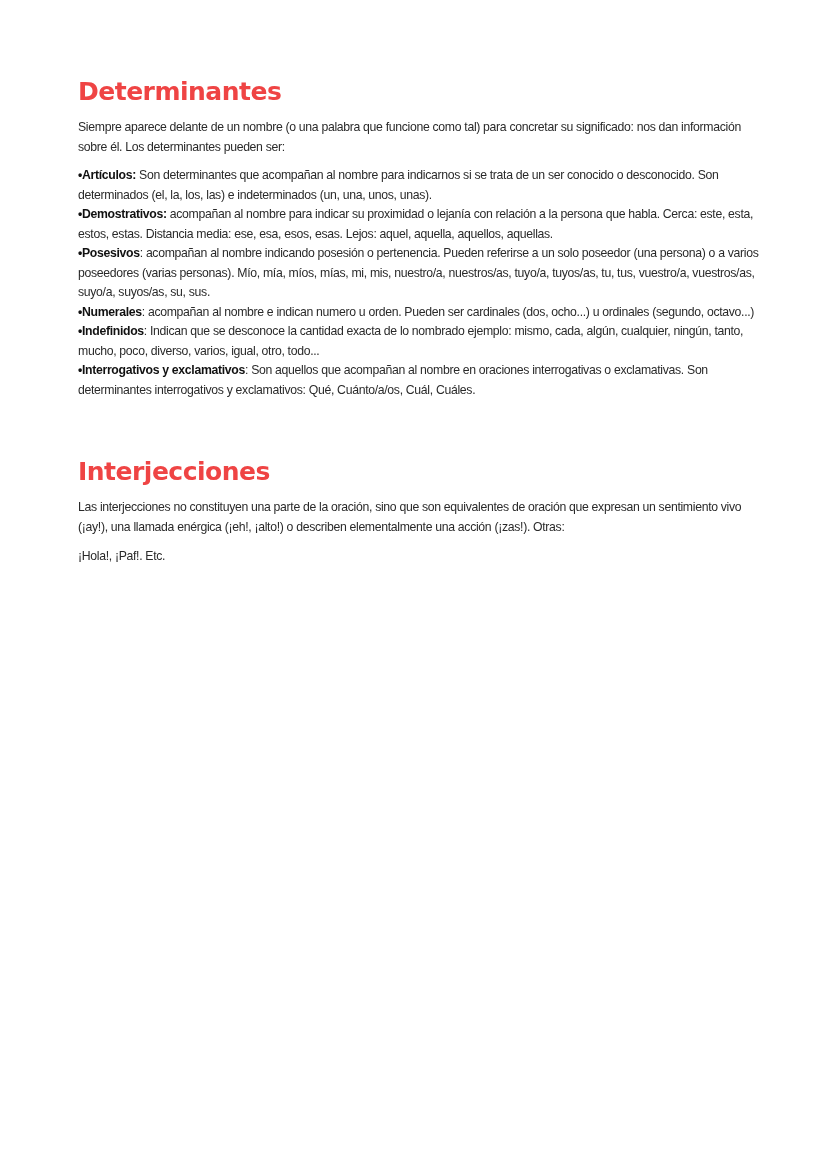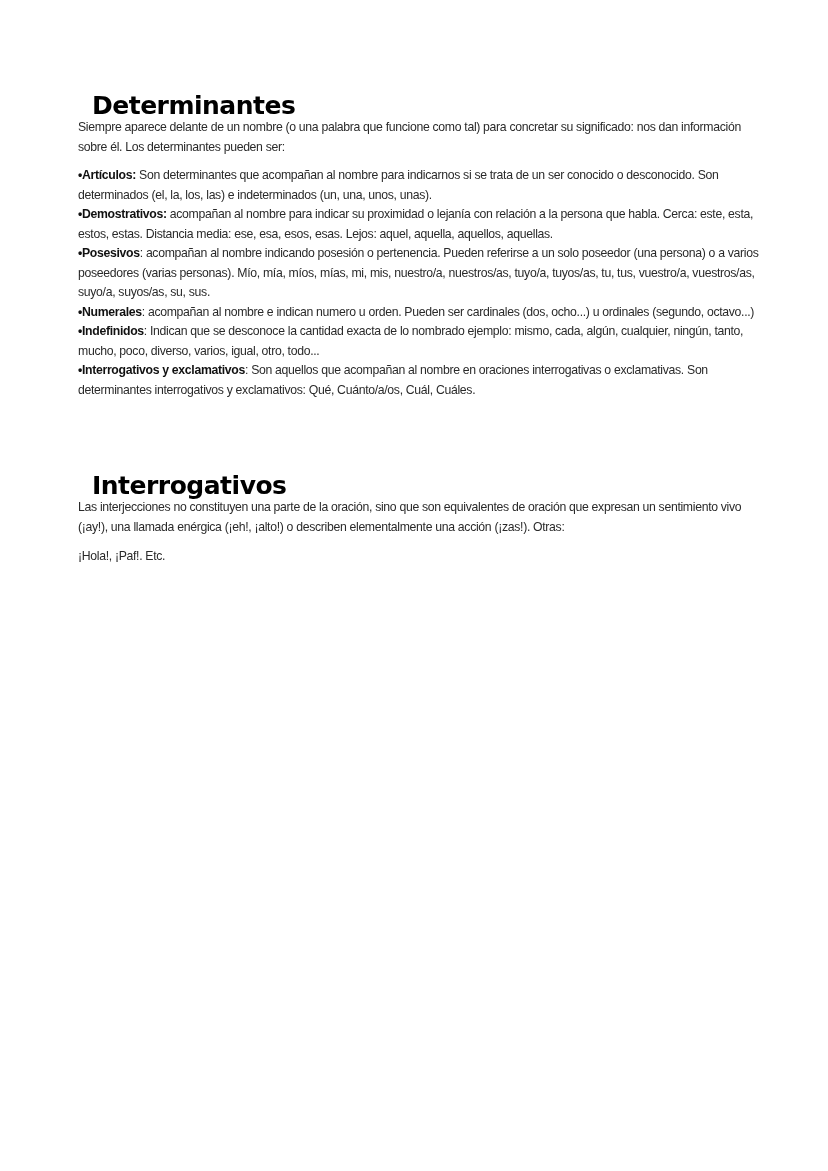--- a/index.html
+++ b/index.html
@@ -17,24 +17,24 @@
     }
     .page {
       position: absolute;
       left: 78px;
       top: 0;
       width: 680px;
     }
     .section-title {
       font-family: "DejaVu Sans", sans-serif;
       font-weight: bold;
-      color: #000000;
+      color: #ef4444;
       font-size: 25px;
       letter-spacing: -0.5px;
-      margin: 14px;
+      margin: 0;
       line-height: 30px;
     }
     #det-title { position: absolute; top: 77px; left: 0; }
     #int-title { position: absolute; top: 457px; left: 0; }
     .para {
       font-size: 13.2px;
       line-height: 19.5px;
       margin: 0;
       letter-spacing: -0.35px;
       transform: scaleX(0.93);
@@ -59,19 +59,19 @@
 
   <div id="det-list" class="para">
     <p class="item"><b>•Artículos:</b><span> Son determinantes que acompañan al nombre para indicarnos si se trata de un ser conocido o desconocido. Son determinados (el, la, los, las) e indeterminados (un, una, unos, unas).</span></p>
     <p class="item"><b>•Demostrativos:</b><span> acompañan al nombre para indicar su proximidad o lejanía con relación a la persona que habla. Cerca: este, esta, estos, estas. Distancia media: ese, esa, esos, esas. Lejos: aquel, aquella, aquellos, aquellas.</span></p>
     <p class="item"><b>•Posesivos</b><span>: acompañan al nombre indicando posesión o pertenencia. Pueden referirse a un solo poseedor (una persona) o a varios poseedores (varias personas). Mío, mía, míos, mías, mi, mis, nuestro/a, nuestros/as, tuyo/a, tuyos/as, tu, tus, vuestro/a, vuestros/as, suyo/a, suyos/as, su, sus.</span></p>
     <p class="item"><b>•Numerales</b><span>: acompañan al nombre e indican numero u orden. Pueden ser cardinales (dos, ocho...) u ordinales (segundo, octavo...)</span></p>
     <p class="item"><b>•Indefinidos</b><span>: Indican que se desconoce la cantidad exacta de lo nombrado ejemplo: mismo, cada, algún, cualquier, ningún, tanto, mucho, poco, diverso, varios, igual, otro, todo...</span></p>
     <p class="item"><b>•Interrogativos y exclamativos</b><span>: Son aquellos que acompañan al nombre en oraciones interrogativas o exclamativas. Son determinantes interrogativos y exclamativos: Qué, Cuánto/a/os, Cuál, Cuáles.</span></p>
   </div>
 
-  <h2 id="int-title" class="section-title">Interrogativos</h2>
+  <h2 id="int-title" class="section-title">Interjecciones</h2>
 
   <p id="int-body" class="para">Las interjecciones no constituyen una parte de la oración, sino que son equivalentes de oración que expresan un sentimiento vivo (¡ay!), una llamada enérgica (¡eh!, ¡alto!) o describen elementalmente una acción (¡zas!). Otras:</p>
 
   <p id="int-extra" class="para">¡Hola!, ¡Paf!. Etc.</p>
 
 </div>
 
 </body></html>

